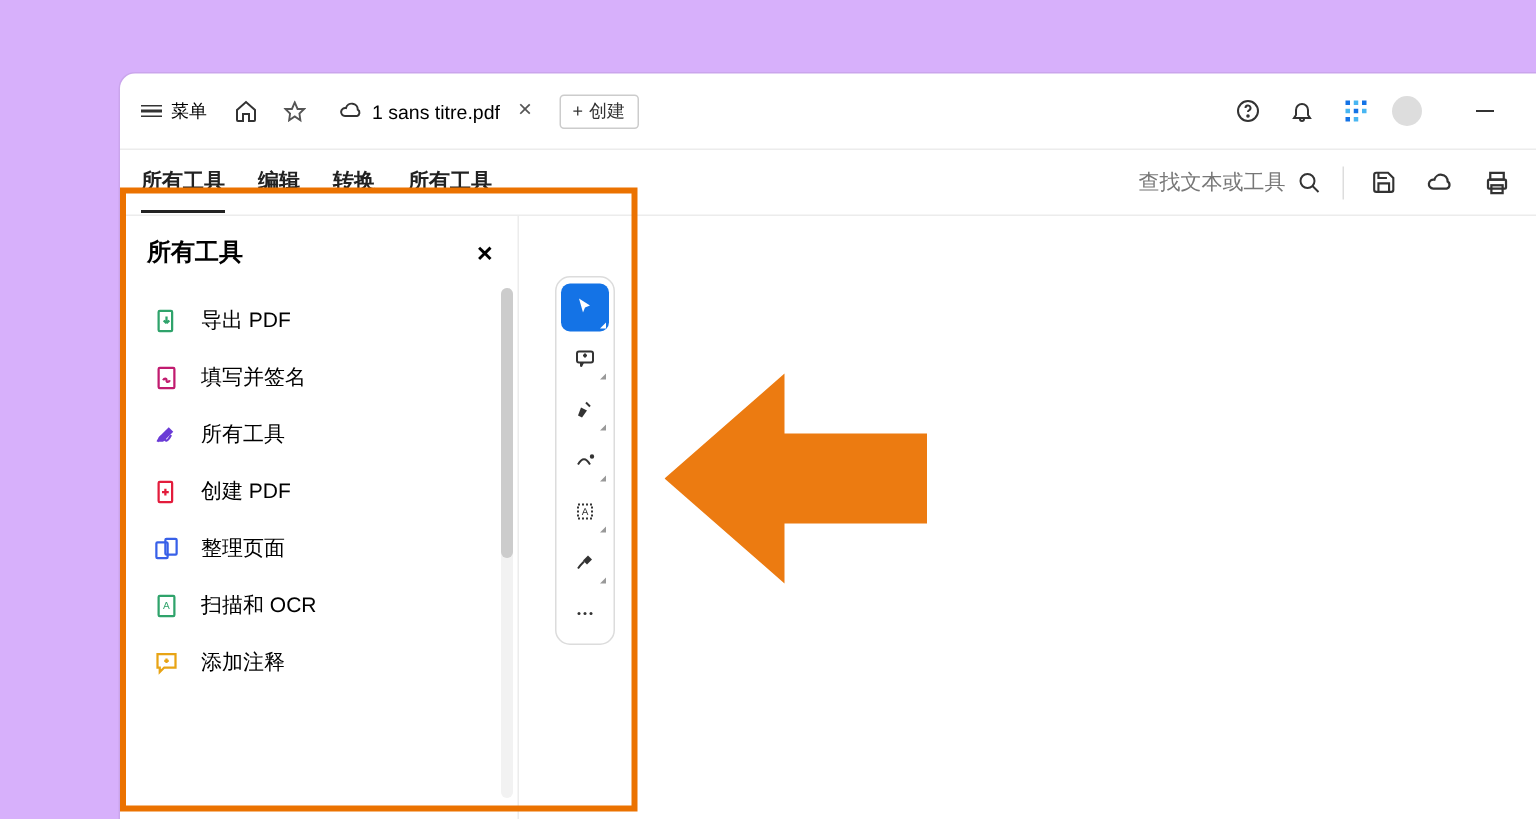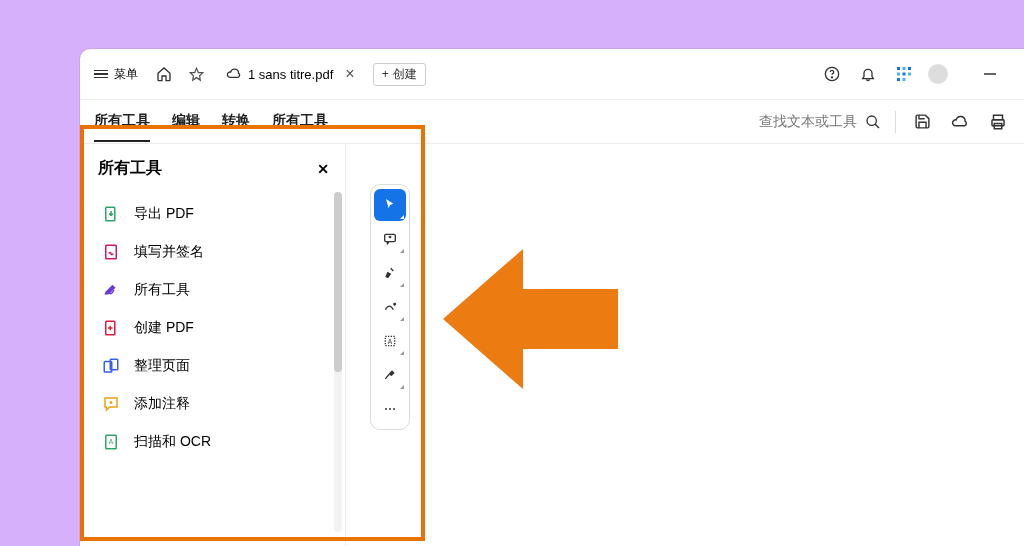--- a/index.html
+++ b/index.html
@@ -307,36 +307,36 @@
             <span class="sb-icon">
               <svg width="18" height="18" viewBox="0 0 24 24" fill="none" stroke="#3860e8" stroke-width="2">
                 <rect x="3" y="6" width="10" height="14" rx="1"></rect>
                 <rect x="11" y="3" width="10" height="14" rx="1"></rect>
               </svg>
             </span>
             <span>整理页面</span>
           </div>
           <div class="sb-item">
             <span class="sb-icon">
+              <svg width="18" height="18" viewBox="0 0 24 24" fill="none" stroke="#2fa36b" stroke-width="2">
+                <rect x="5" y="3" width="14" height="18" rx="1"></rect>
+                <text x="12" y="15" font-size="9" text-anchor="middle" fill="#2fa36b" stroke="none">A</text>
+              </svg>
+            </span>
+            <span>扫描和 OCR</span>
+          </div>
+          <div class="sb-item">
+            <span class="sb-icon">
               <svg width="18" height="18" viewBox="0 0 24 24" fill="none" stroke="#e8a415" stroke-width="2">
                 <path d="M4 4h16v12H10l-4 4v-4H4z"></path>
                 <line x1="12" y1="8" x2="12" y2="12"></line>
                 <line x1="10" y1="10" x2="14" y2="10"></line>
               </svg>
             </span>
             <span>添加注释</span>
-          </div>
-          <div class="sb-item">
-            <span class="sb-icon">
-              <svg width="18" height="18" viewBox="0 0 24 24" fill="none" stroke="#2fa36b" stroke-width="2">
-                <rect x="5" y="3" width="14" height="18" rx="1"></rect>
-                <text x="12" y="15" font-size="9" text-anchor="middle" fill="#2fa36b" stroke="none">A</text>
-              </svg>
-            </span>
-            <span>扫描和 OCR</span>
           </div>
         </div>
       <div class="sidebar-scroll">
         <div class="sidebar-thumb"></div>
       </div>
     </div>
 
     <div class="canvas">
       <div class="tool-strip" id="tool-strip">
           <div class="ts-item active">

